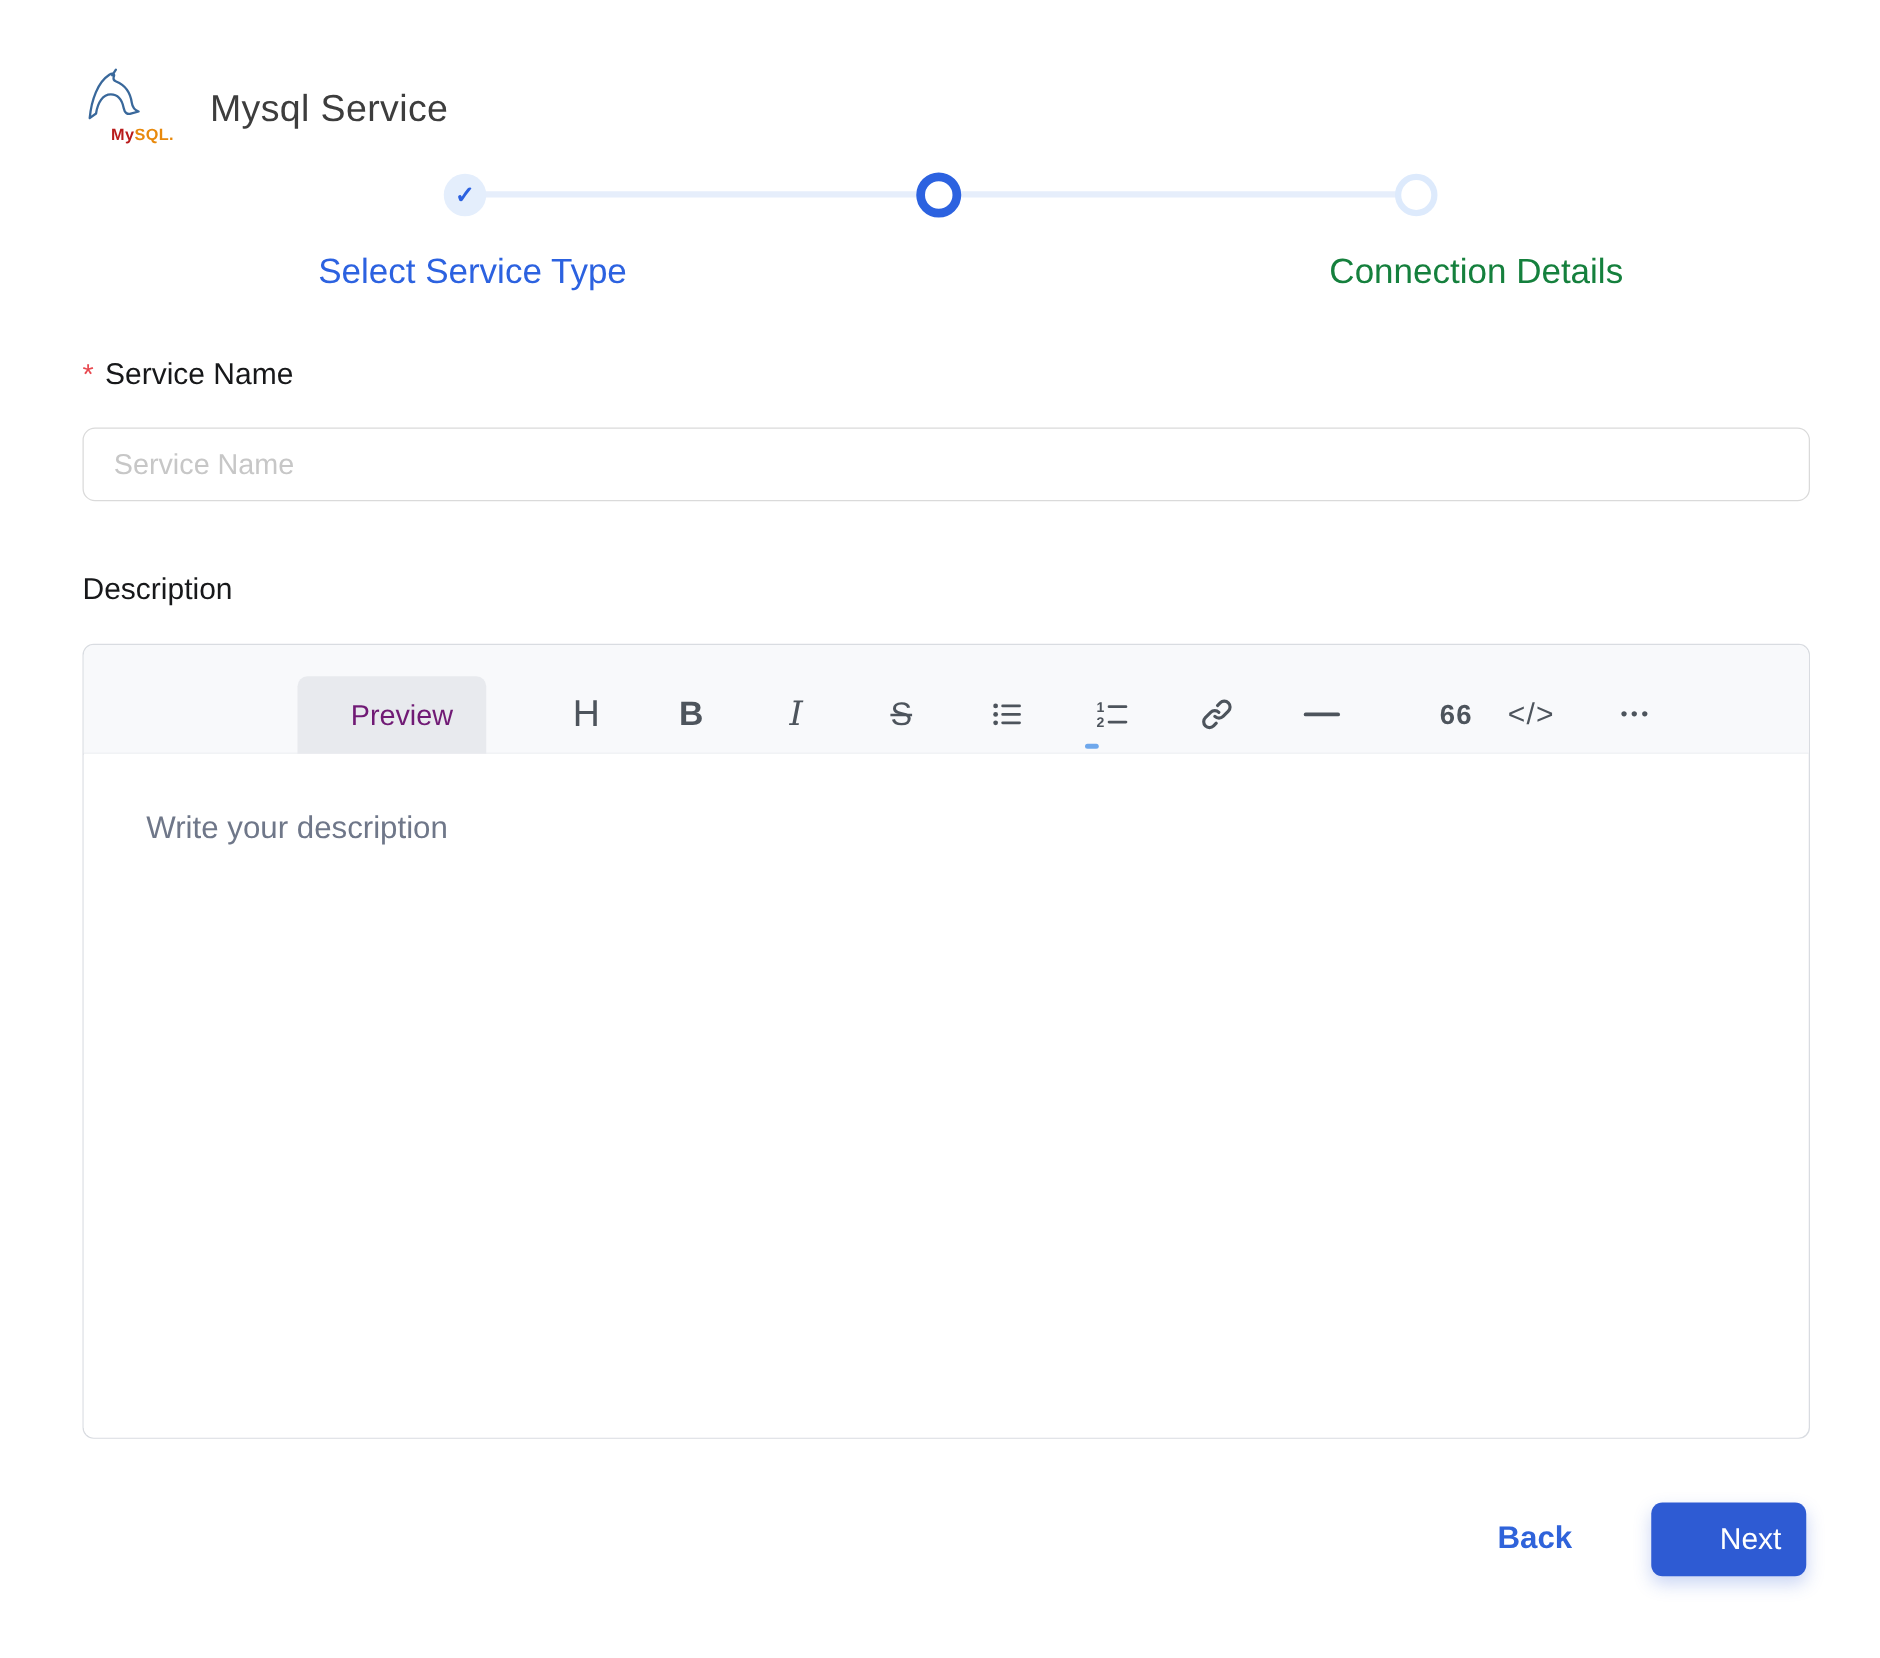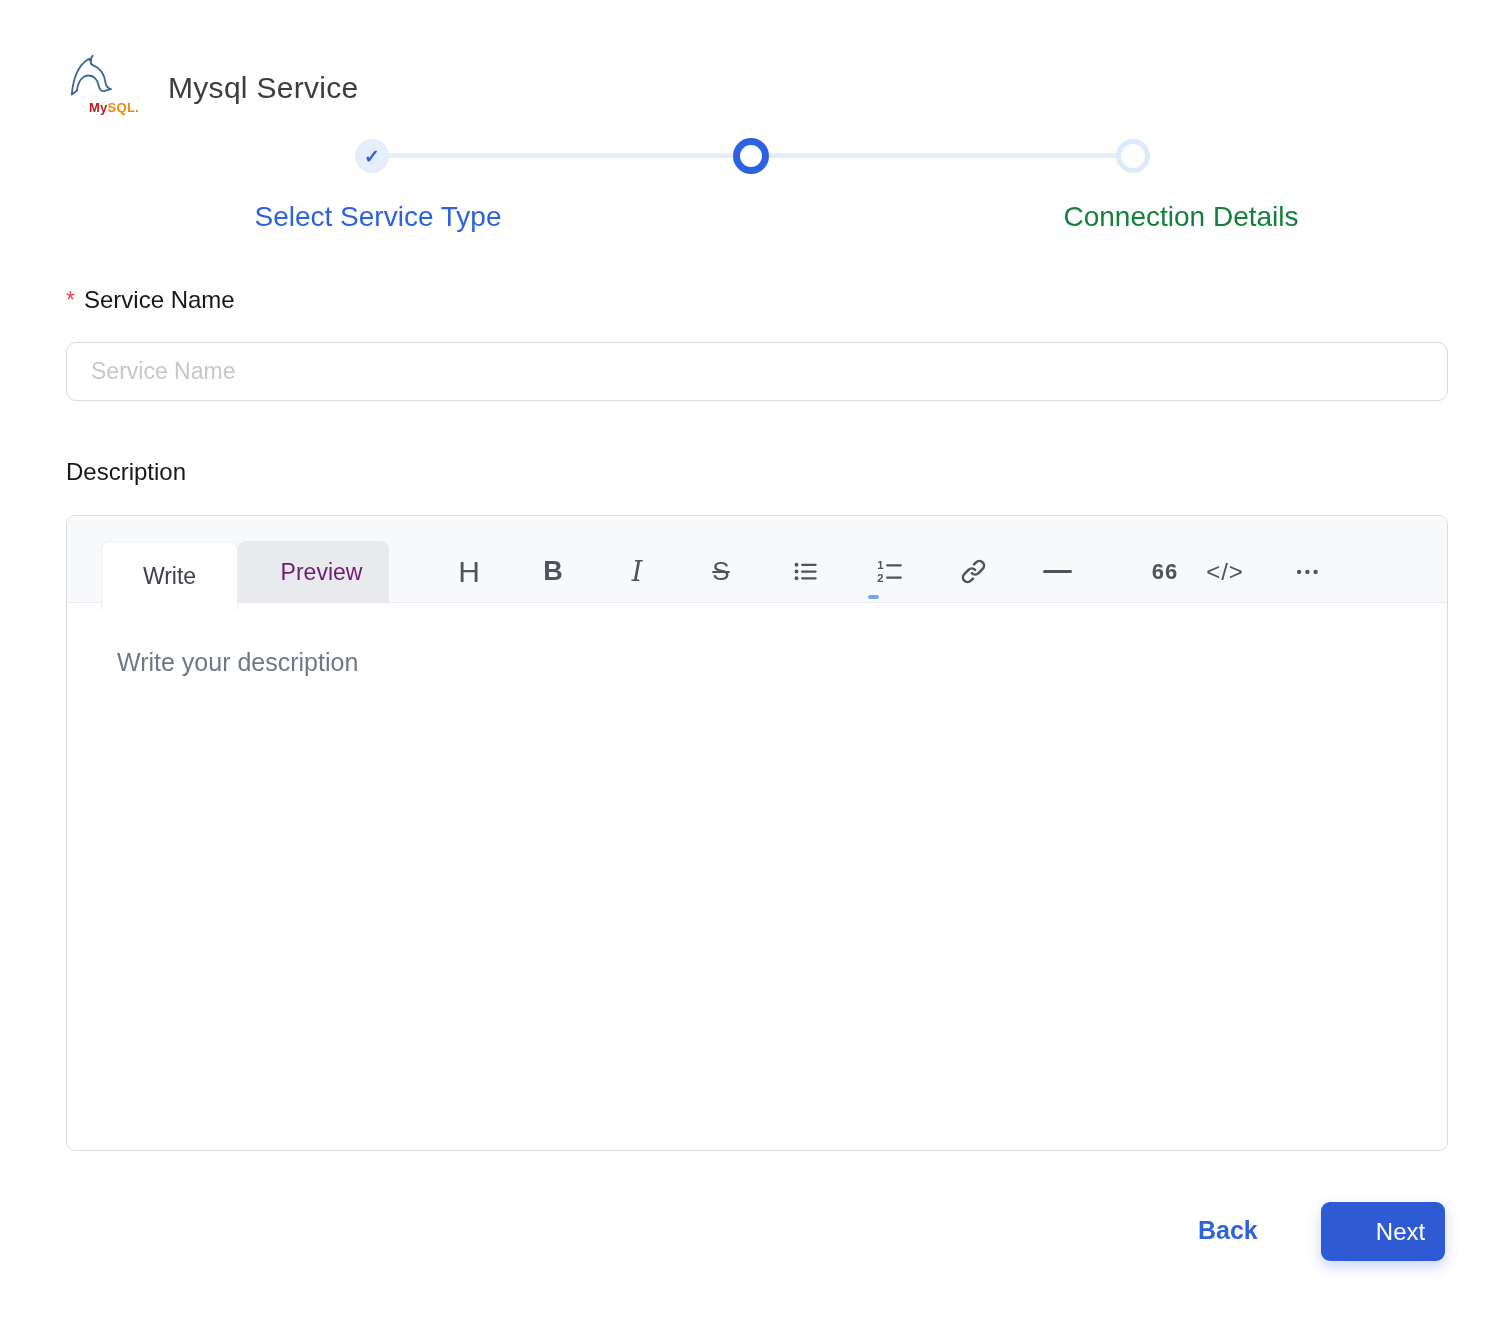--- a/index.html
+++ b/index.html
@@ -115,21 +115,20 @@
   <div class="step-circle step-3"></div>
   <div class="step-label label-1">Select Service Type</div>
   <div class="step-label label-3">Connection Details</div>
 
   <div class="field-label-row"><span class="required">*</span><span>Service Name</span></div>
   <input class="service-input" type="text" placeholder="Service Name" style="">
 
   <div class="description-label">Description</div>
   <div class="editor">
     <div class="editor-toolbar">
-      <div class="tab tab-write">Write</div>
       <div class="tab tab-preview">Preview</div>
       <div class="toolbar-icons">
         <button class="tool-btn">
             <span class="g-heading">H</span>
           </button>
         <button class="tool-btn">
             <span class="g-bold">B</span>
           </button>
         <button class="tool-btn">
             <span class="g-italic">I</span>

